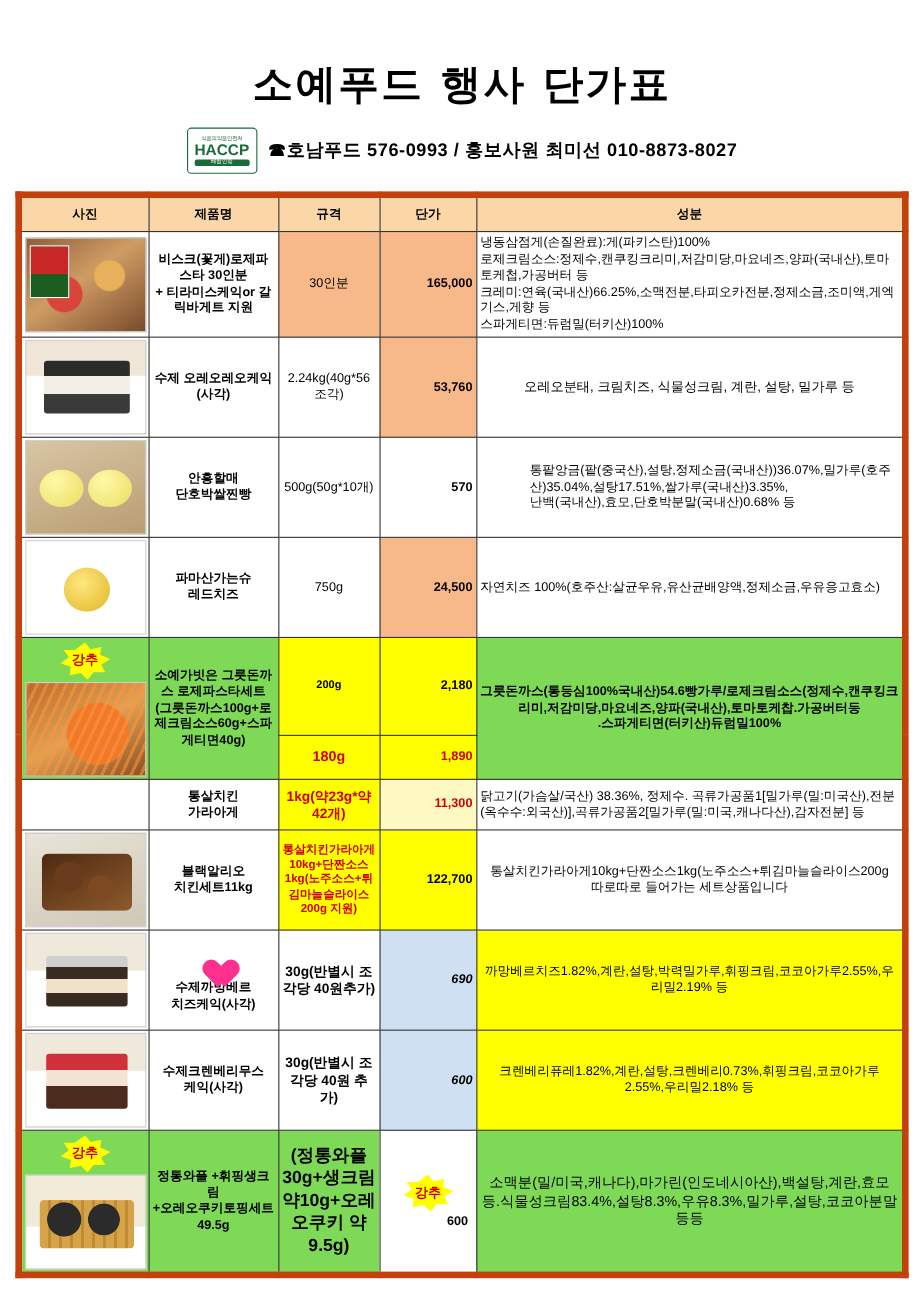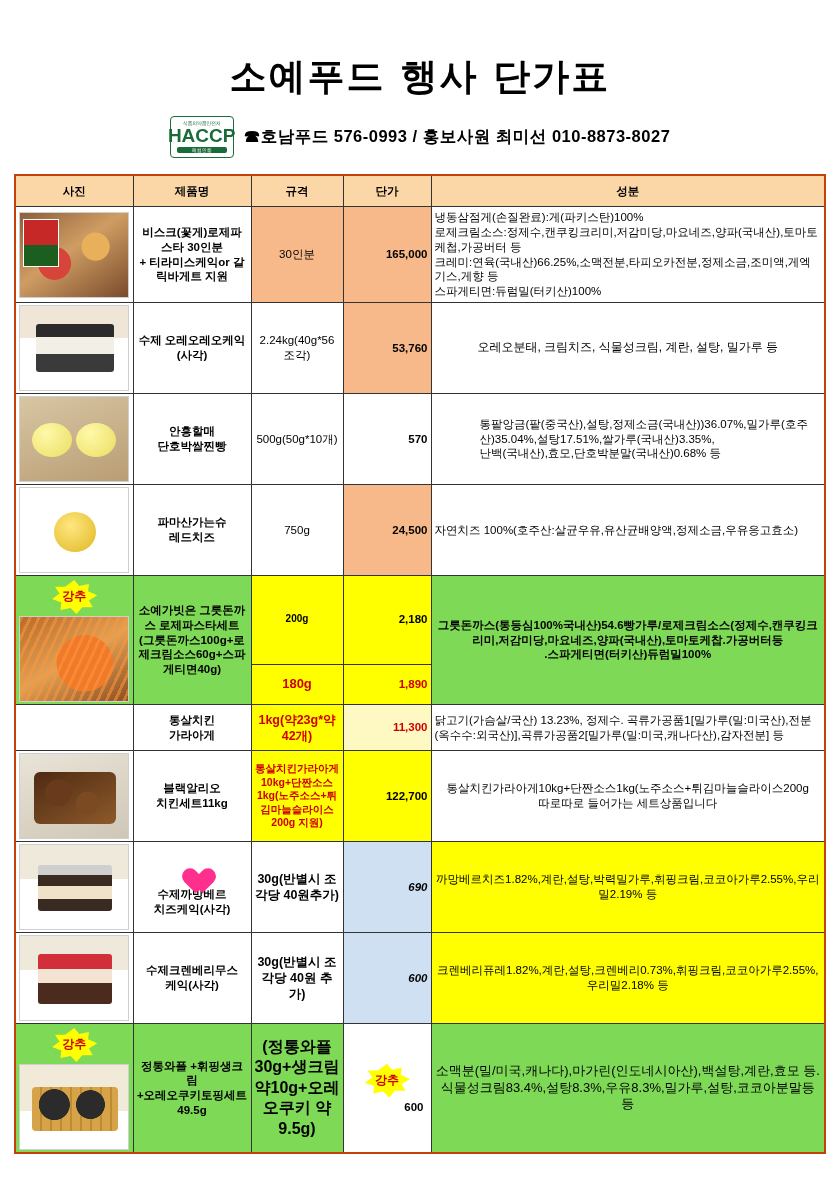--- a/index.html
+++ b/index.html
@@ -48,21 +48,21 @@
     align-items: center;
     justify-content: center;
     line-height: 1;
   }
   .haccp .hc-top {
     font-size: 5px;
     color: #1b6a3a;
     letter-spacing: -0.3px;
   }
   .haccp .hc-main {
-    font-size: 19px;
+    font-size: 14px;
     font-weight: bold;
     color: #1b6a3a;
     font-family: "Liberation Sans", sans-serif;
   }
   .haccp .hc-bar {
     margin-top: 2px;
     width: 50px;
     height: 6px;
     background: #1b6a3a;
     color: #fff;
@@ -74,21 +74,21 @@
   }
   .contact-text {
     font-size: 16.5px;
     font-weight: bold;
     letter-spacing: 0.5px;
   }
   table.price {
     border-collapse: collapse;
     width: 812px;
     table-layout: fixed;
-    border: 2px solid #c2410c;
+    border: 6px solid #c2410c;
   }
   table.price td, table.price th {
     border: 1px solid #333;
     vertical-align: middle;
     padding: 2px 3px;
     font-size: 11.5px;
     line-height: 1.28;
   }
   thead th {
     background: #fbd7a8;
@@ -381,21 +381,21 @@
         <td class="spec bg-yellow bold red" style="font-size:13px;">180g</td>
         <td class="price bg-yellow red" style="background:#ffff00;">1,890</td>
       </tr>
 
       <tr style="height:46px;">
         <td class="photo photo-cell-empty"></td>
         <td class="name" style="white-space:pre-line;">통살치킨
 가라아게</td>
         <td class="spec bg-yellow bold red" style="font-size:12.5px;">1kg(약23g*약42개)</td>
         <td class="price bg-yellow red" style="background:#fef9c3;">11,300</td>
-        <td class="ingr">닭고기(가슴살/국산) 13.23%, 정제수. 곡류가공품1[밀가루(밀:미국산),전분(옥수수:외국산)],곡류가공품2[밀가루(밀:미국,캐나다산),감자전분] 등</td>
+        <td class="ingr">닭고기(가슴살/국산) 38.36%, 정제수. 곡류가공품1[밀가루(밀:미국산),전분(옥수수:외국산)],곡류가공품2[밀가루(밀:미국,캐나다산),감자전분] 등</td>
       </tr>
 
       <tr style="height:74px;">
         <td class="photo">
           <div class="ph ph-alio"></div>
         </td>
         <td class="name" style="white-space:pre-line;">블랙알리오
 치킨세트11kg</td>
         <td class="spec bg-yellow bold red" style="font-size:10.5px;">통살치킨가라아게 10kg+단짠소스 1kg(노주소스+튀김마늘슬라이스200g 지원)</td>
         <td class="price bg-yellow" style="background:#ffff00;">122,700</td>

